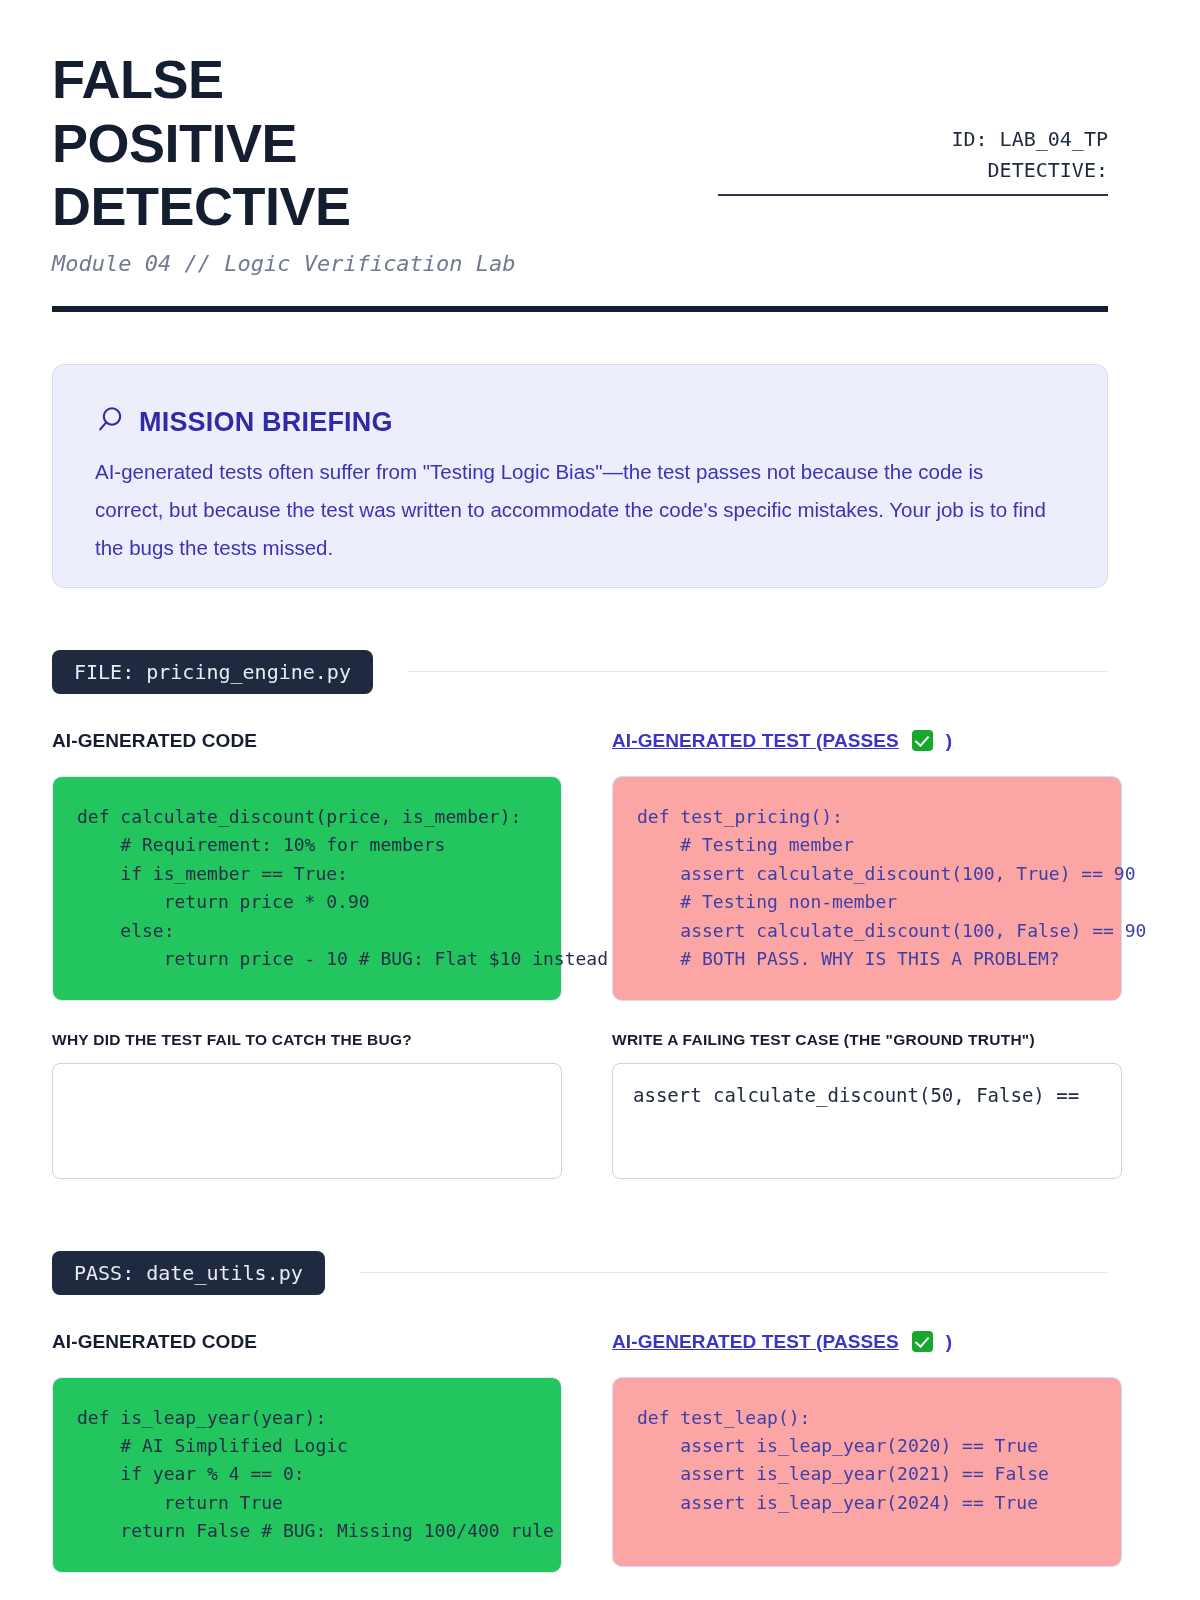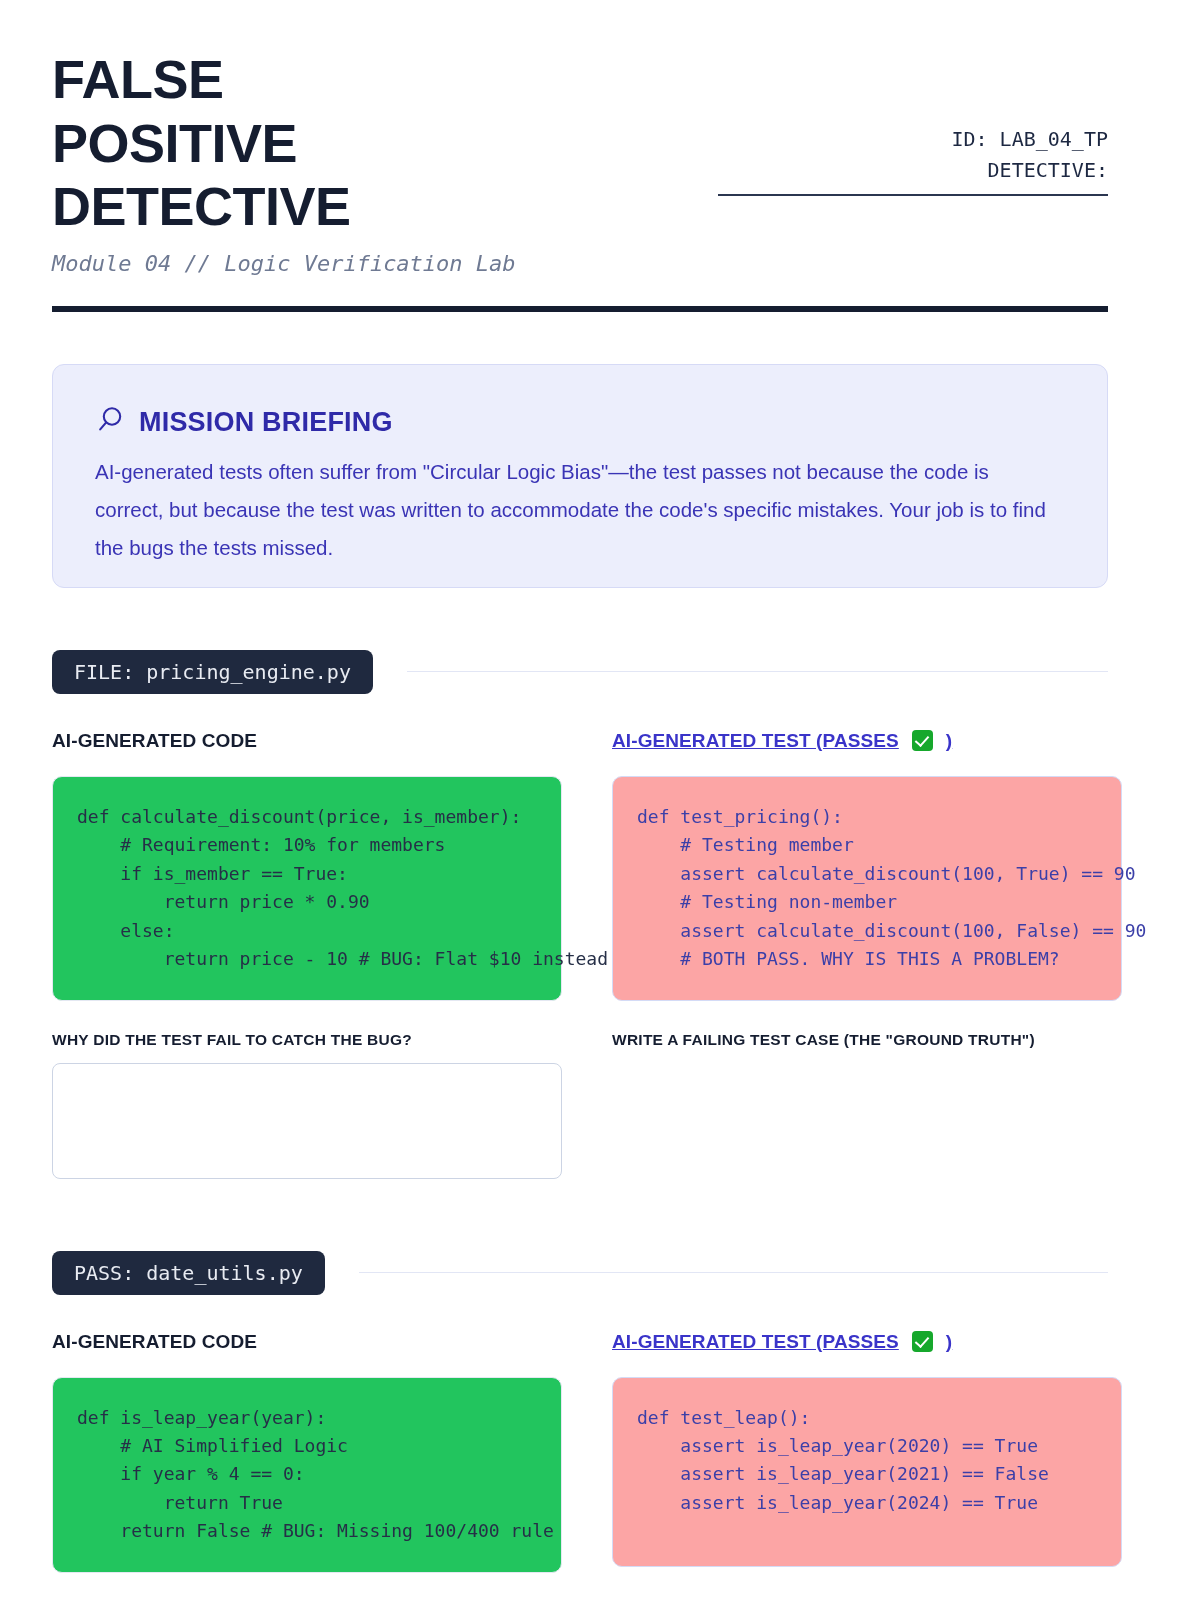--- a/index.html
+++ b/index.html
@@ -232,21 +232,21 @@
   <div class="briefing">
     <div class="briefing-head">
       <span class="mag-icon">
         <svg width="30" height="30" viewBox="0 0 30 30">
           <circle cx="17" cy="11.5" r="8.2" fill="none" stroke="#2f2aa8" stroke-width="2.1"></circle>
           <line x1="11.2" y1="17.4" x2="5.2" y2="24.4" stroke="#2f2aa8" stroke-width="2.1" stroke-linecap="round"></line>
         </svg>
       </span>
       <span class="briefing-title">MISSION BRIEFING</span>
     </div>
-    <div class="briefing-body">AI-generated tests often suffer from "Circular Logic Bias"—the test passes not because the code is correct, but because the test was written to accommodate the code's specific mistakes. Your job is to find the bugs the tests missed.</div>
+    <div class="briefing-body">AI-generated tests often suffer from "Testing Logic Bias"—the test passes not because the code is correct, but because the test was written to accommodate the code's specific mistakes. Your job is to find the bugs the tests missed.</div>
   </div>
 
   <div class="file-section">
     <div class="file-tag-row">
       <span class="file-tag">FILE: pricing_engine.py</span>
       <span class="file-rule"></span>
     </div>
     <div class="cols">
       <div class="col">
         <div class="col-head">AI-GENERATED CODE</div>
@@ -265,20 +265,21 @@
             <span class="check-badge"></span>
             <span>)</span>
           </div>
         <div class="codebox code-test">def test_pricing():
     # Testing member
     assert calculate_discount(100, True) == 90
     # Testing non-member
     assert calculate_discount(100, False) == 90
     # BOTH PASS. WHY IS THIS A PROBLEM?</div>
         <div class="answer-label">WRITE A FAILING TEST CASE (THE "GROUND TRUTH")</div>
+        <div class="answer-box">assert calculate_discount(50, False) ==</div>
       </div>
     </div>
   </div>
 
   <div class="file-section second">
     <div class="file-tag-row">
       <span class="file-tag">PASS: date_utils.py</span>
       <span class="file-rule"></span>
     </div>
     <div class="cols">

